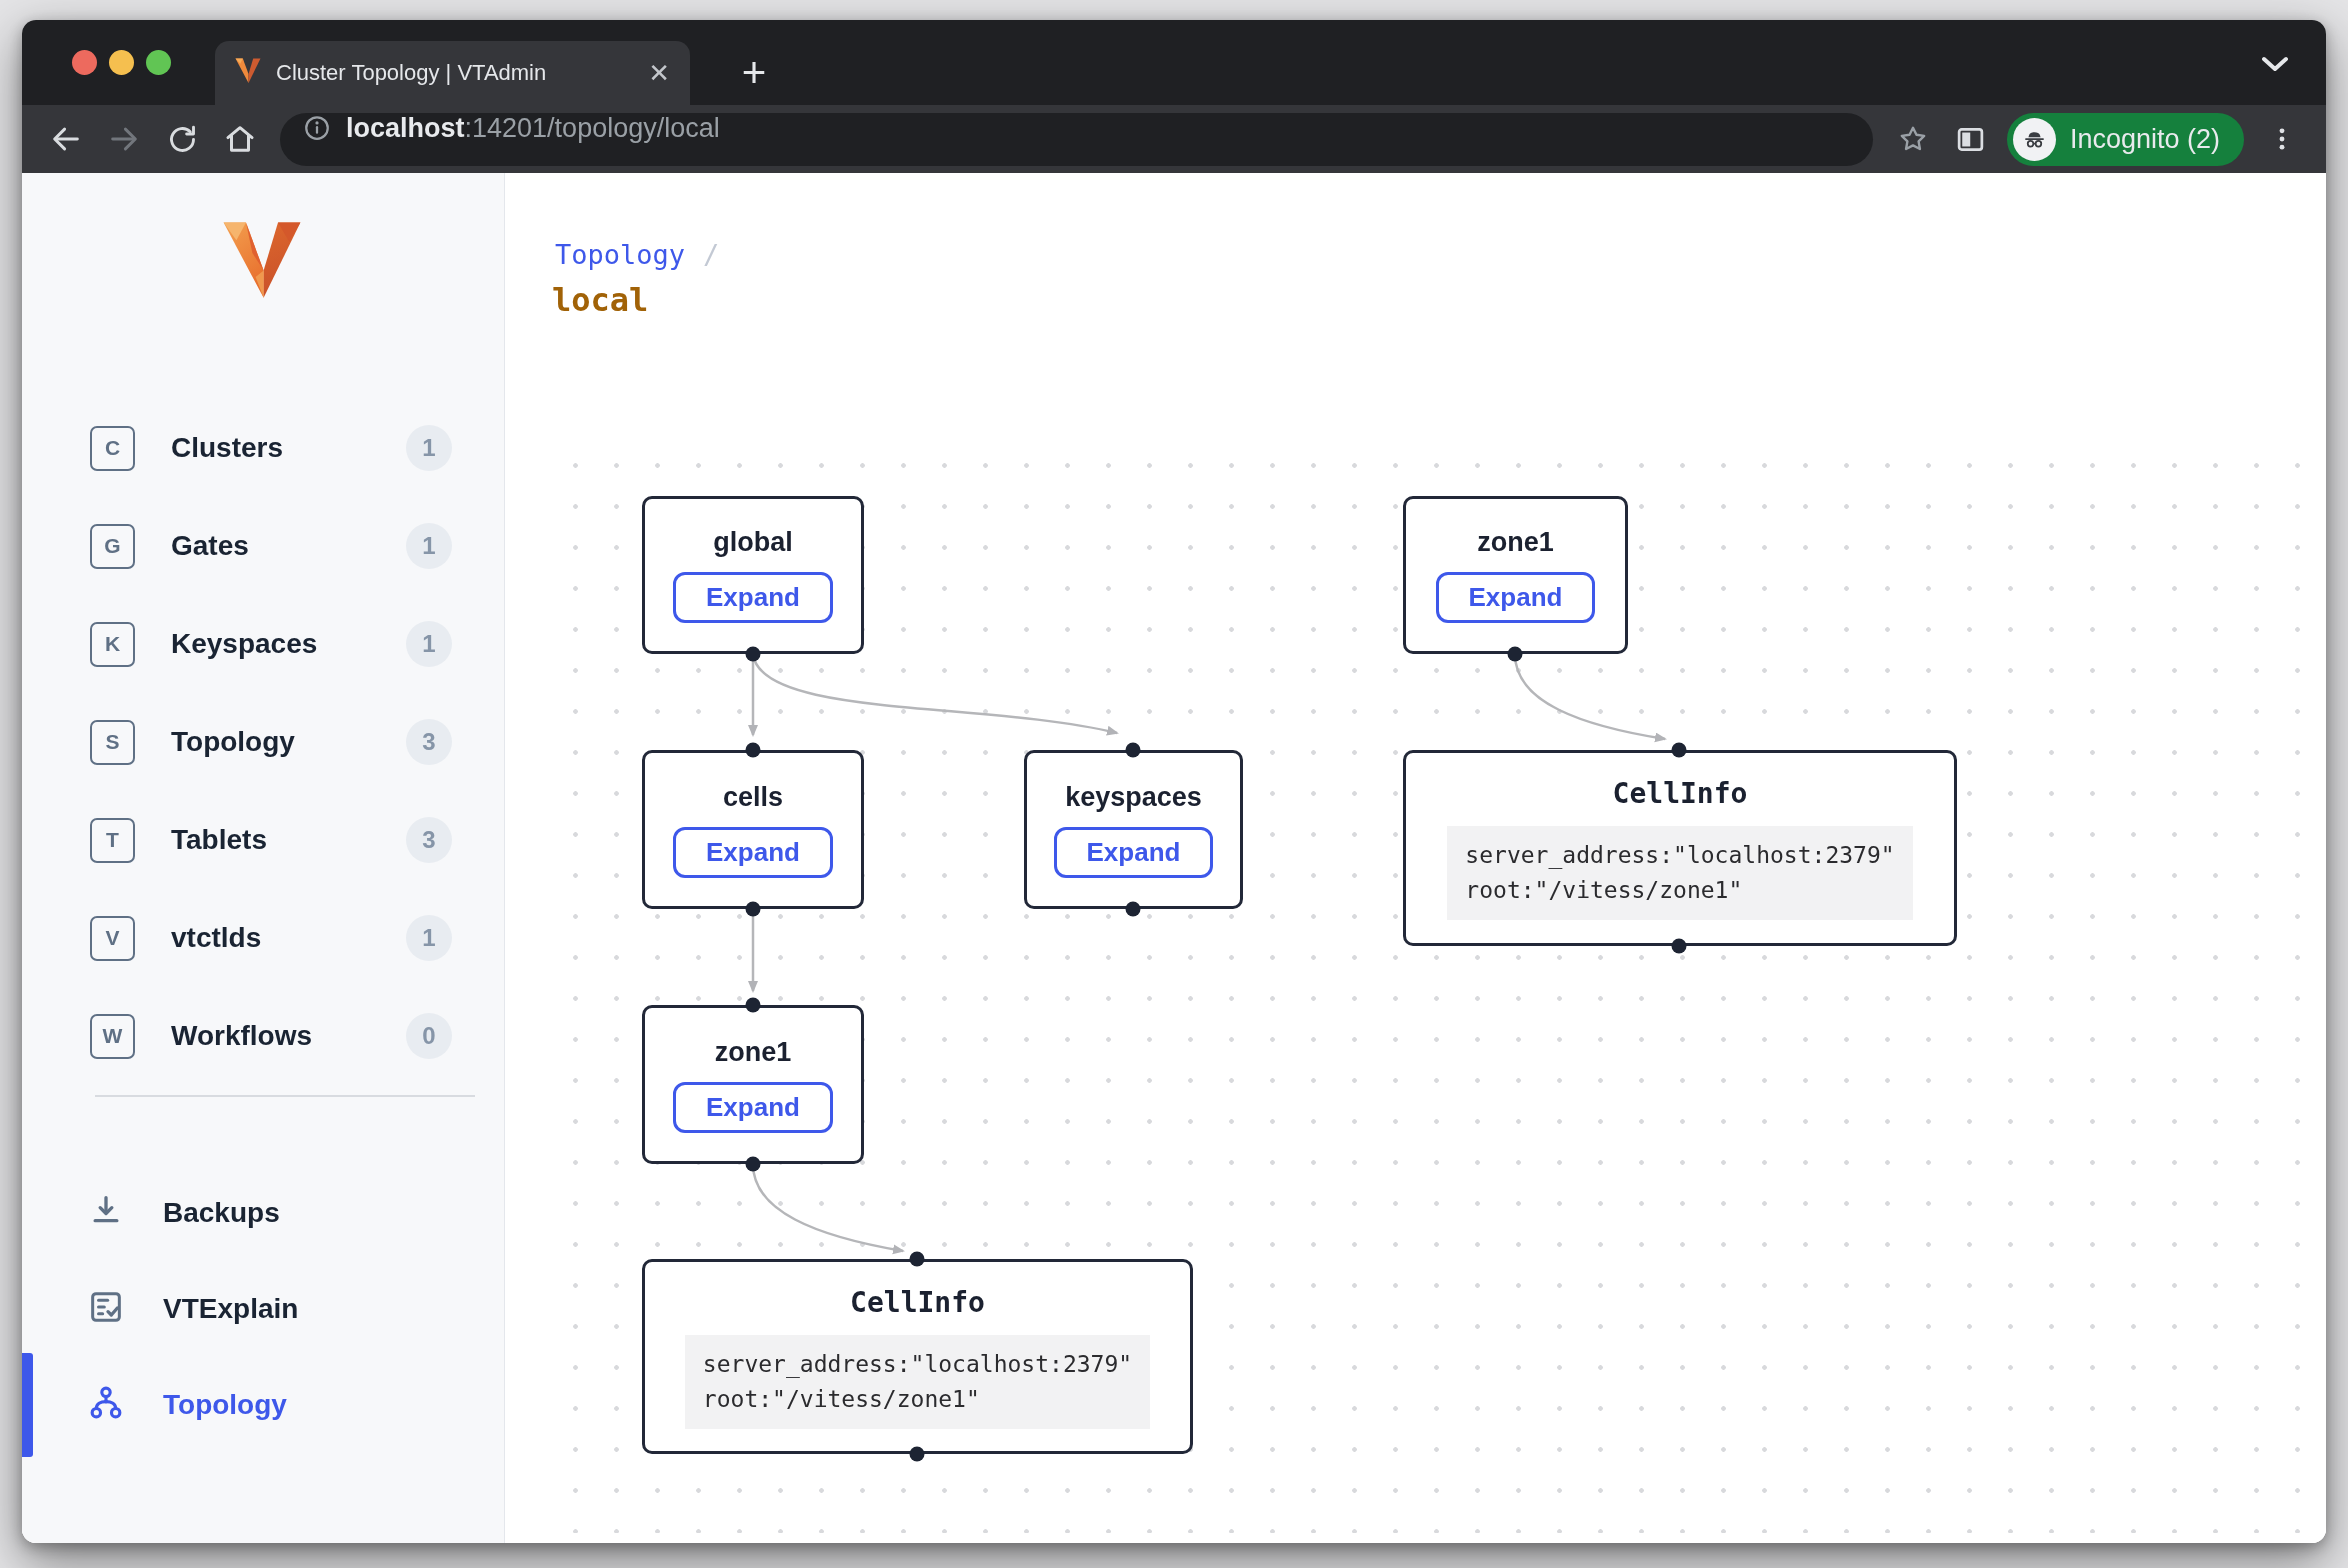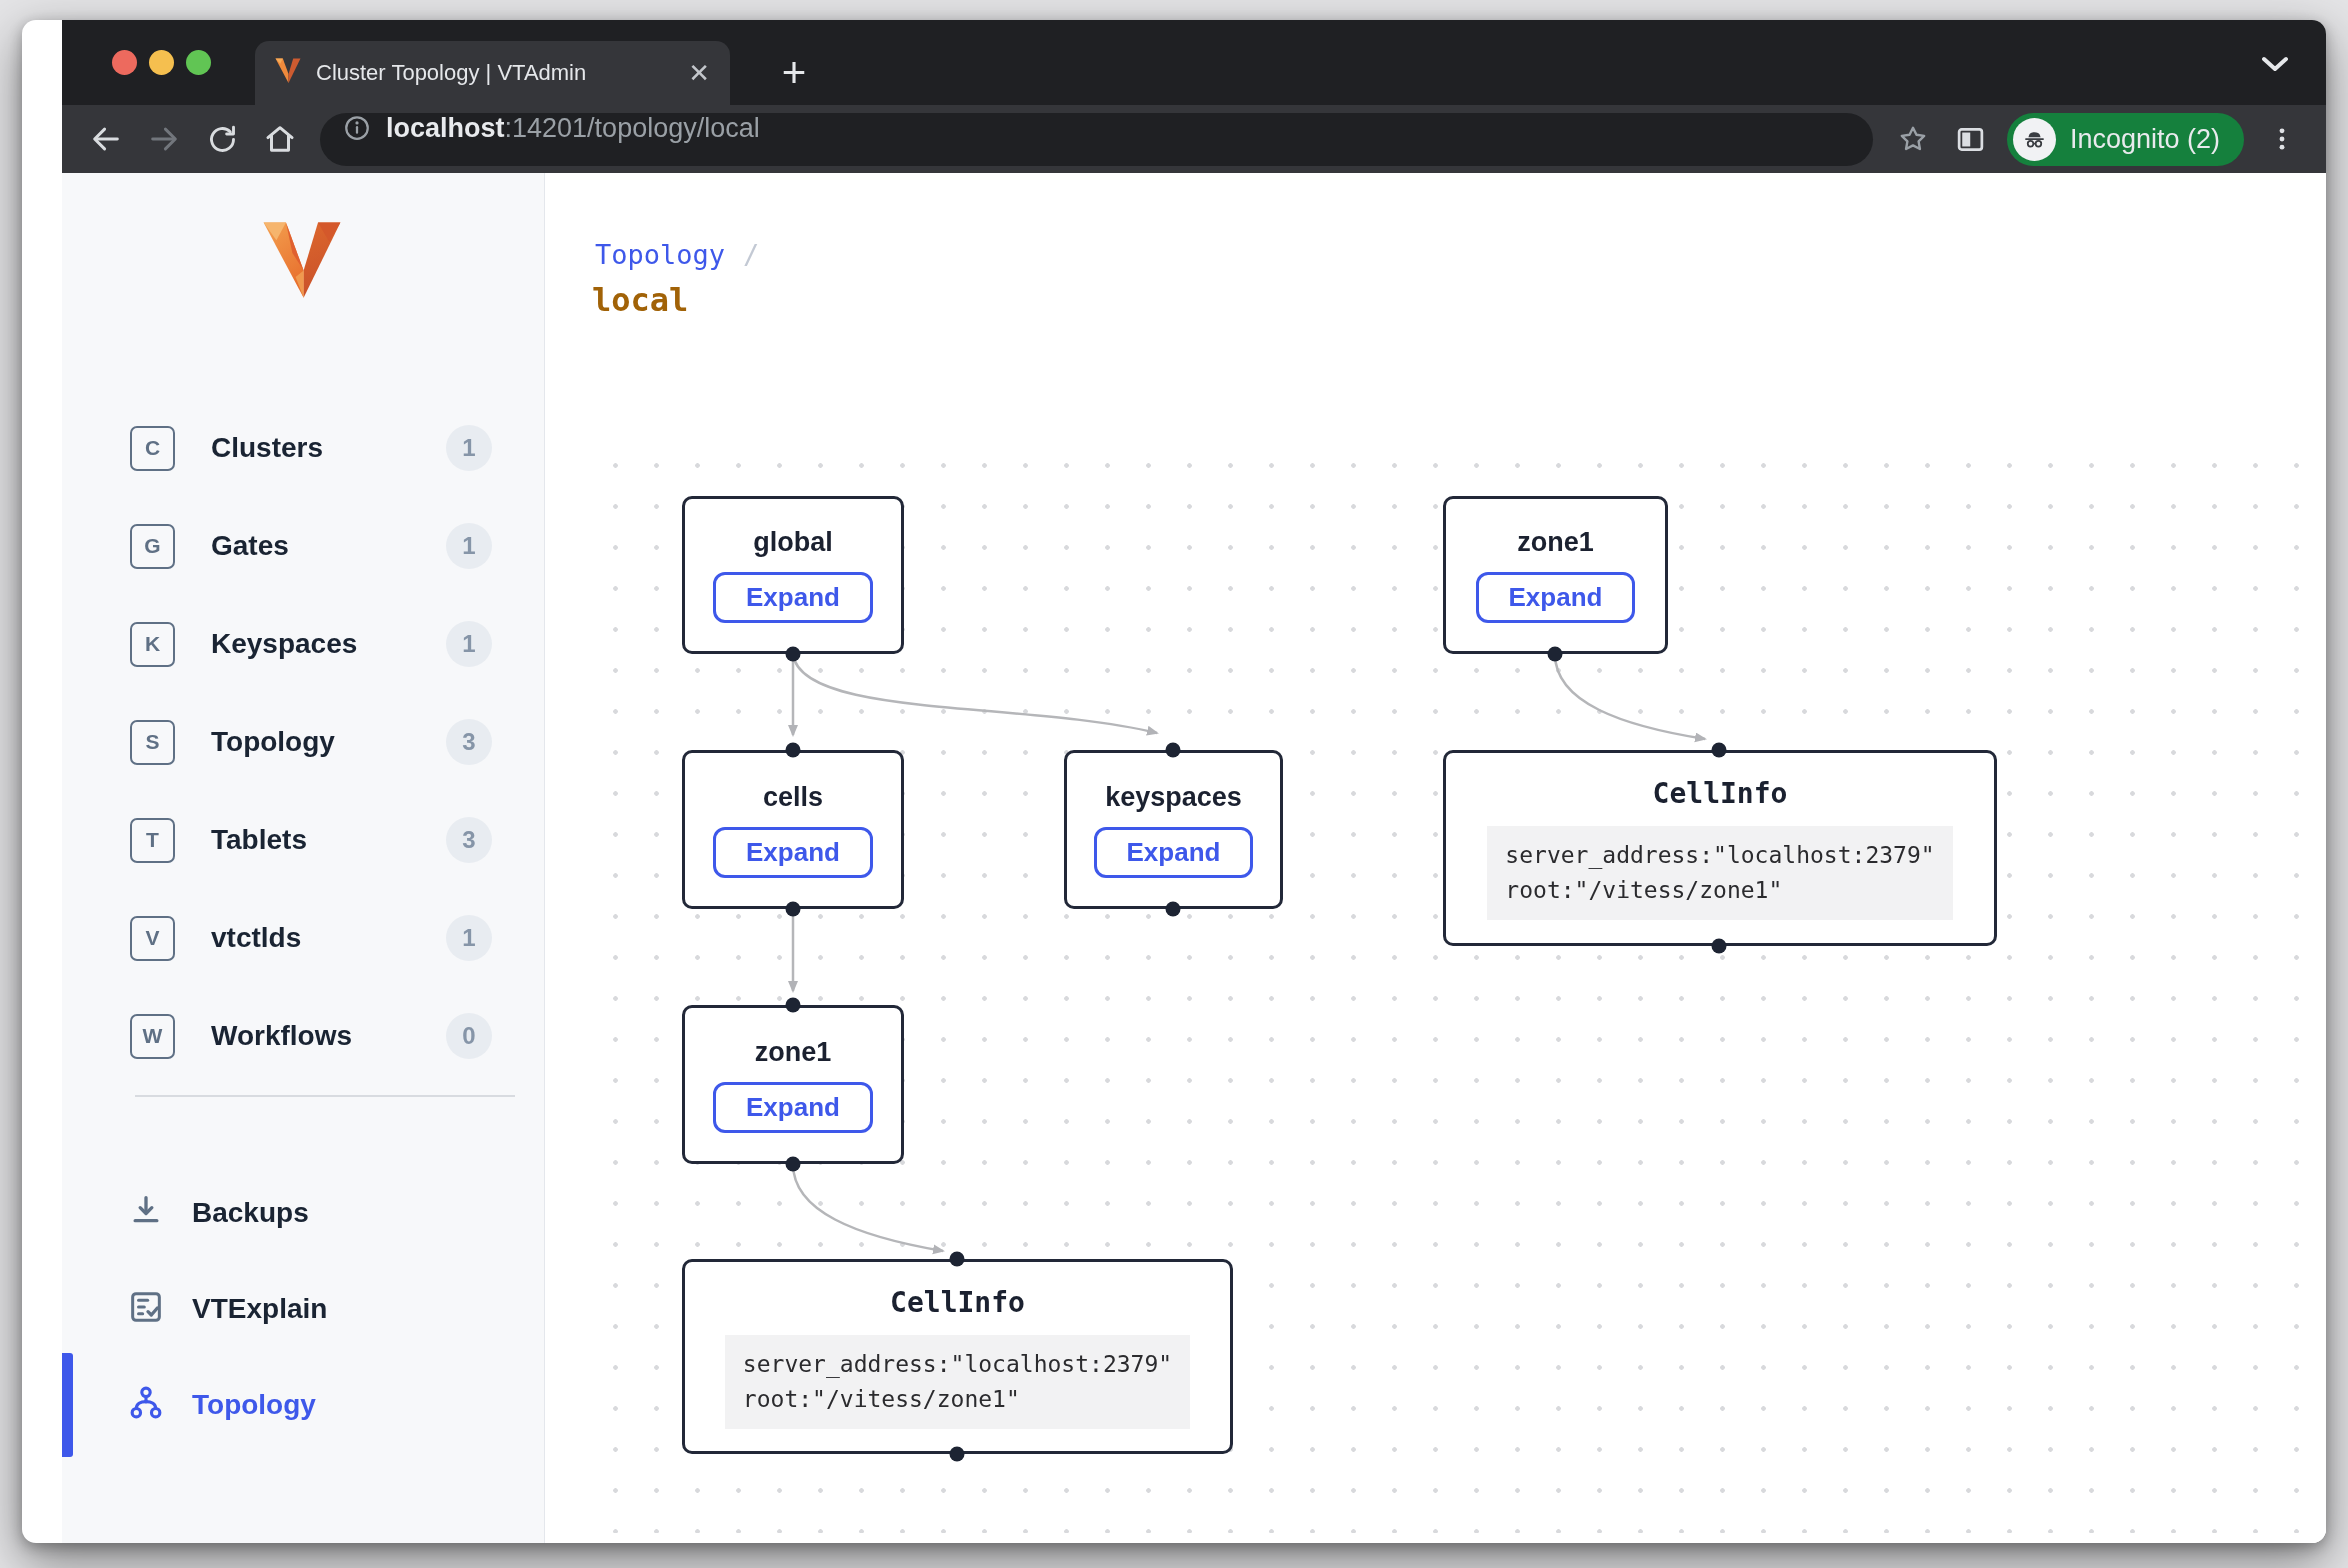--- a/index.html
+++ b/index.html
@@ -11,21 +11,20 @@
     overflow:hidden;
   }
   .mono { font-family:"DejaVu Sans Mono", monospace; }
 
   
   .window {
     position:absolute; left:22px; top:20px; width:2304px; height:1523px;
     border-radius:14px; overflow:hidden;
     box-shadow:0 18px 50px rgba(0,0,0,.45), 0 4px 14px rgba(0,0,0,.28);
     background:#fff;
-    padding-left:40px;
   }
 
   
   .tabstrip { position:relative; height:85px; background:#1f2023; }
   .traffic { position:absolute; left:50px; top:30px; display:flex; gap:12px; }
   .traffic span { width:25px; height:25px; border-radius:50%; display:block; }
   .tl-close { background:#ed6a5e; }
   .tl-min   { background:#f5bf4f; }
   .tl-zoom  { background:#61c554; }
   .tab {
@@ -82,21 +81,21 @@
     font-size:21px; font-weight:700; color:#5f7085; flex:0 0 auto;
   }
   .nav-label { font-size:28px; font-weight:700; color:#1a2433; flex:1; }
   .badge {
     width:46px; height:46px; border-radius:50%; background:#e8ecf1;
     color:#8695a8; font-weight:700; font-size:24px;
     display:flex; align-items:center; justify-content:center; flex:0 0 auto;
   }
   .side-divider { position:absolute; top:922px; left:73px; width:380px; border-top:2px solid #d8dbe0; }
   .tools { position:absolute; top:992px; left:0; width:100%; }
-  .tool-item { height:96px; display:flex; align-items:center; padding:0 52px 0 64px; gap:26px; cursor:pointer; }
+  .tool-item { height:96px; display:flex; align-items:center; padding:0 52px 0 64px; gap:37px; cursor:pointer; }
   .tool-label { font-size:28px; font-weight:700; color:#1a2433; }
   .tool-item.active .tool-label { color:#3e58ea; }
   .active-bar {
     position:absolute; left:0; top:1180px; width:11px; height:104px;
     background:#3e58ea; border-radius:0 3px 3px 0;
   }
 
   
   .main { position:relative; flex:1; background:#fff; overflow:hidden; }
   .breadcrumb { position:absolute; left:50px; top:66px; font-size:27px; color:#3e58ea; cursor:pointer; }

